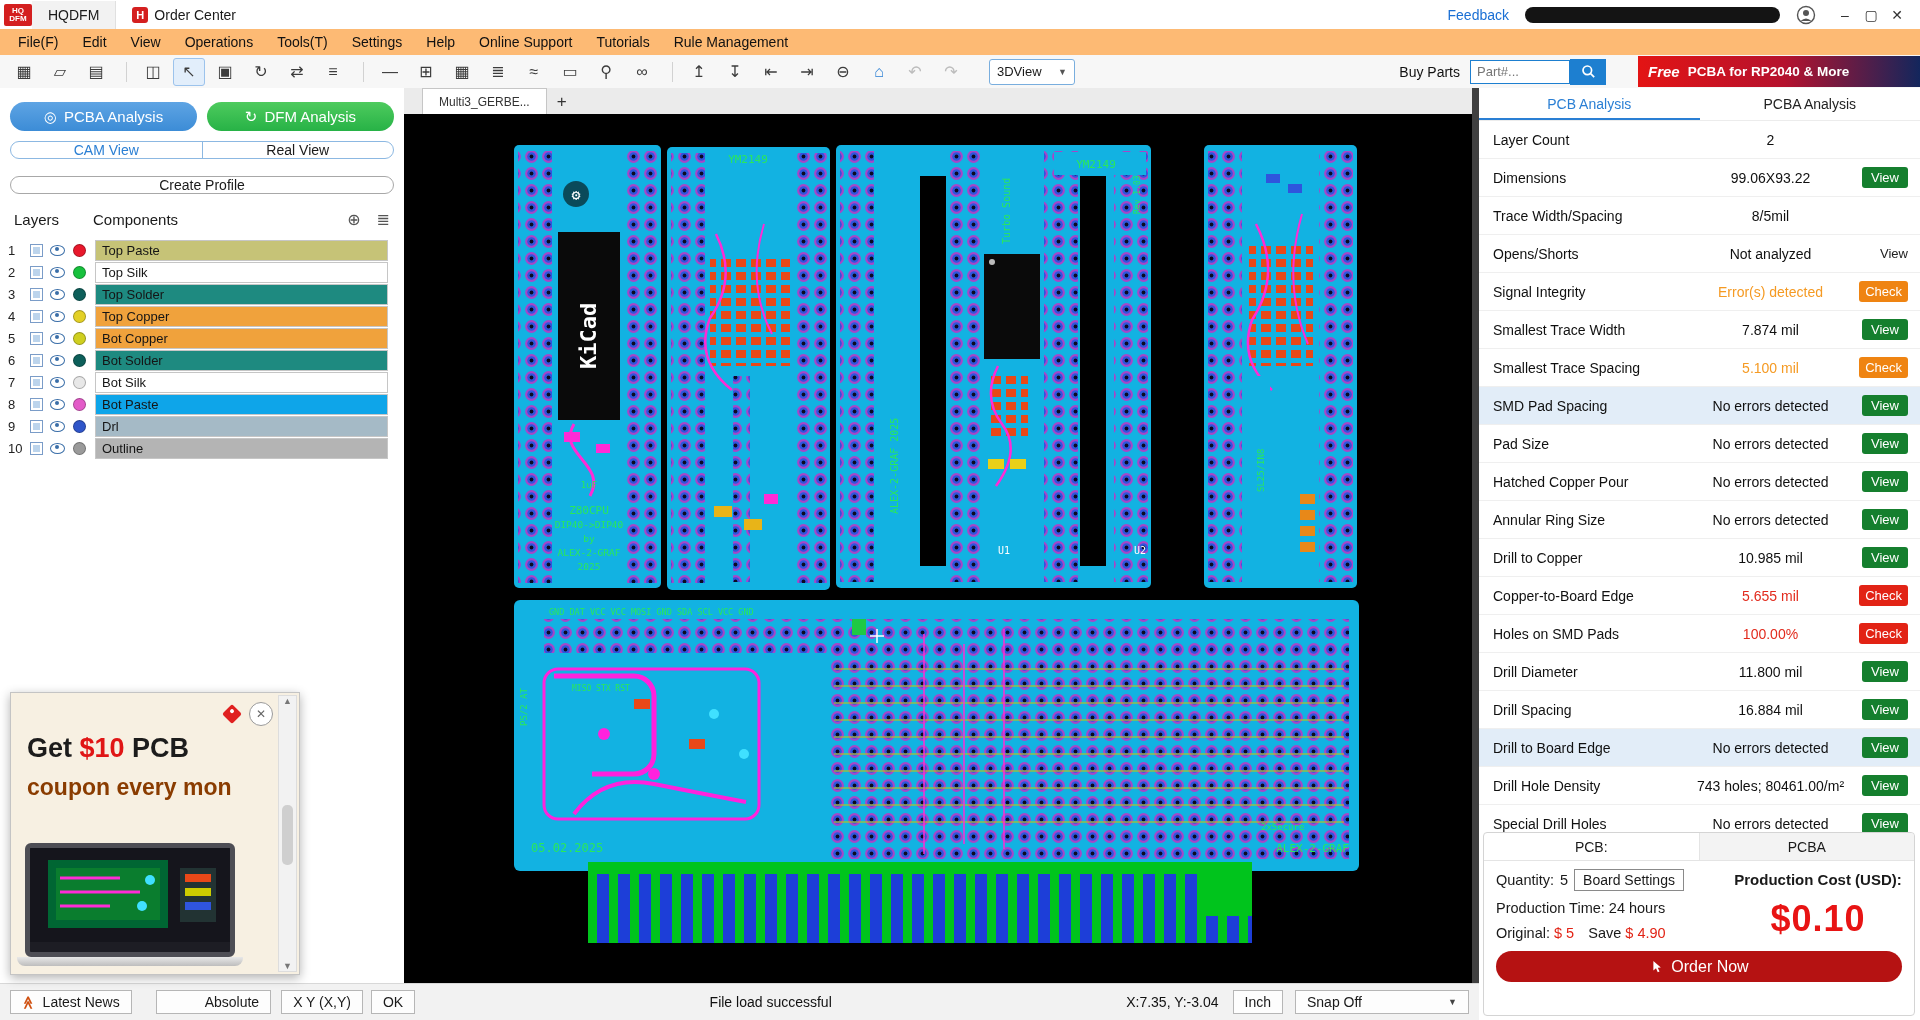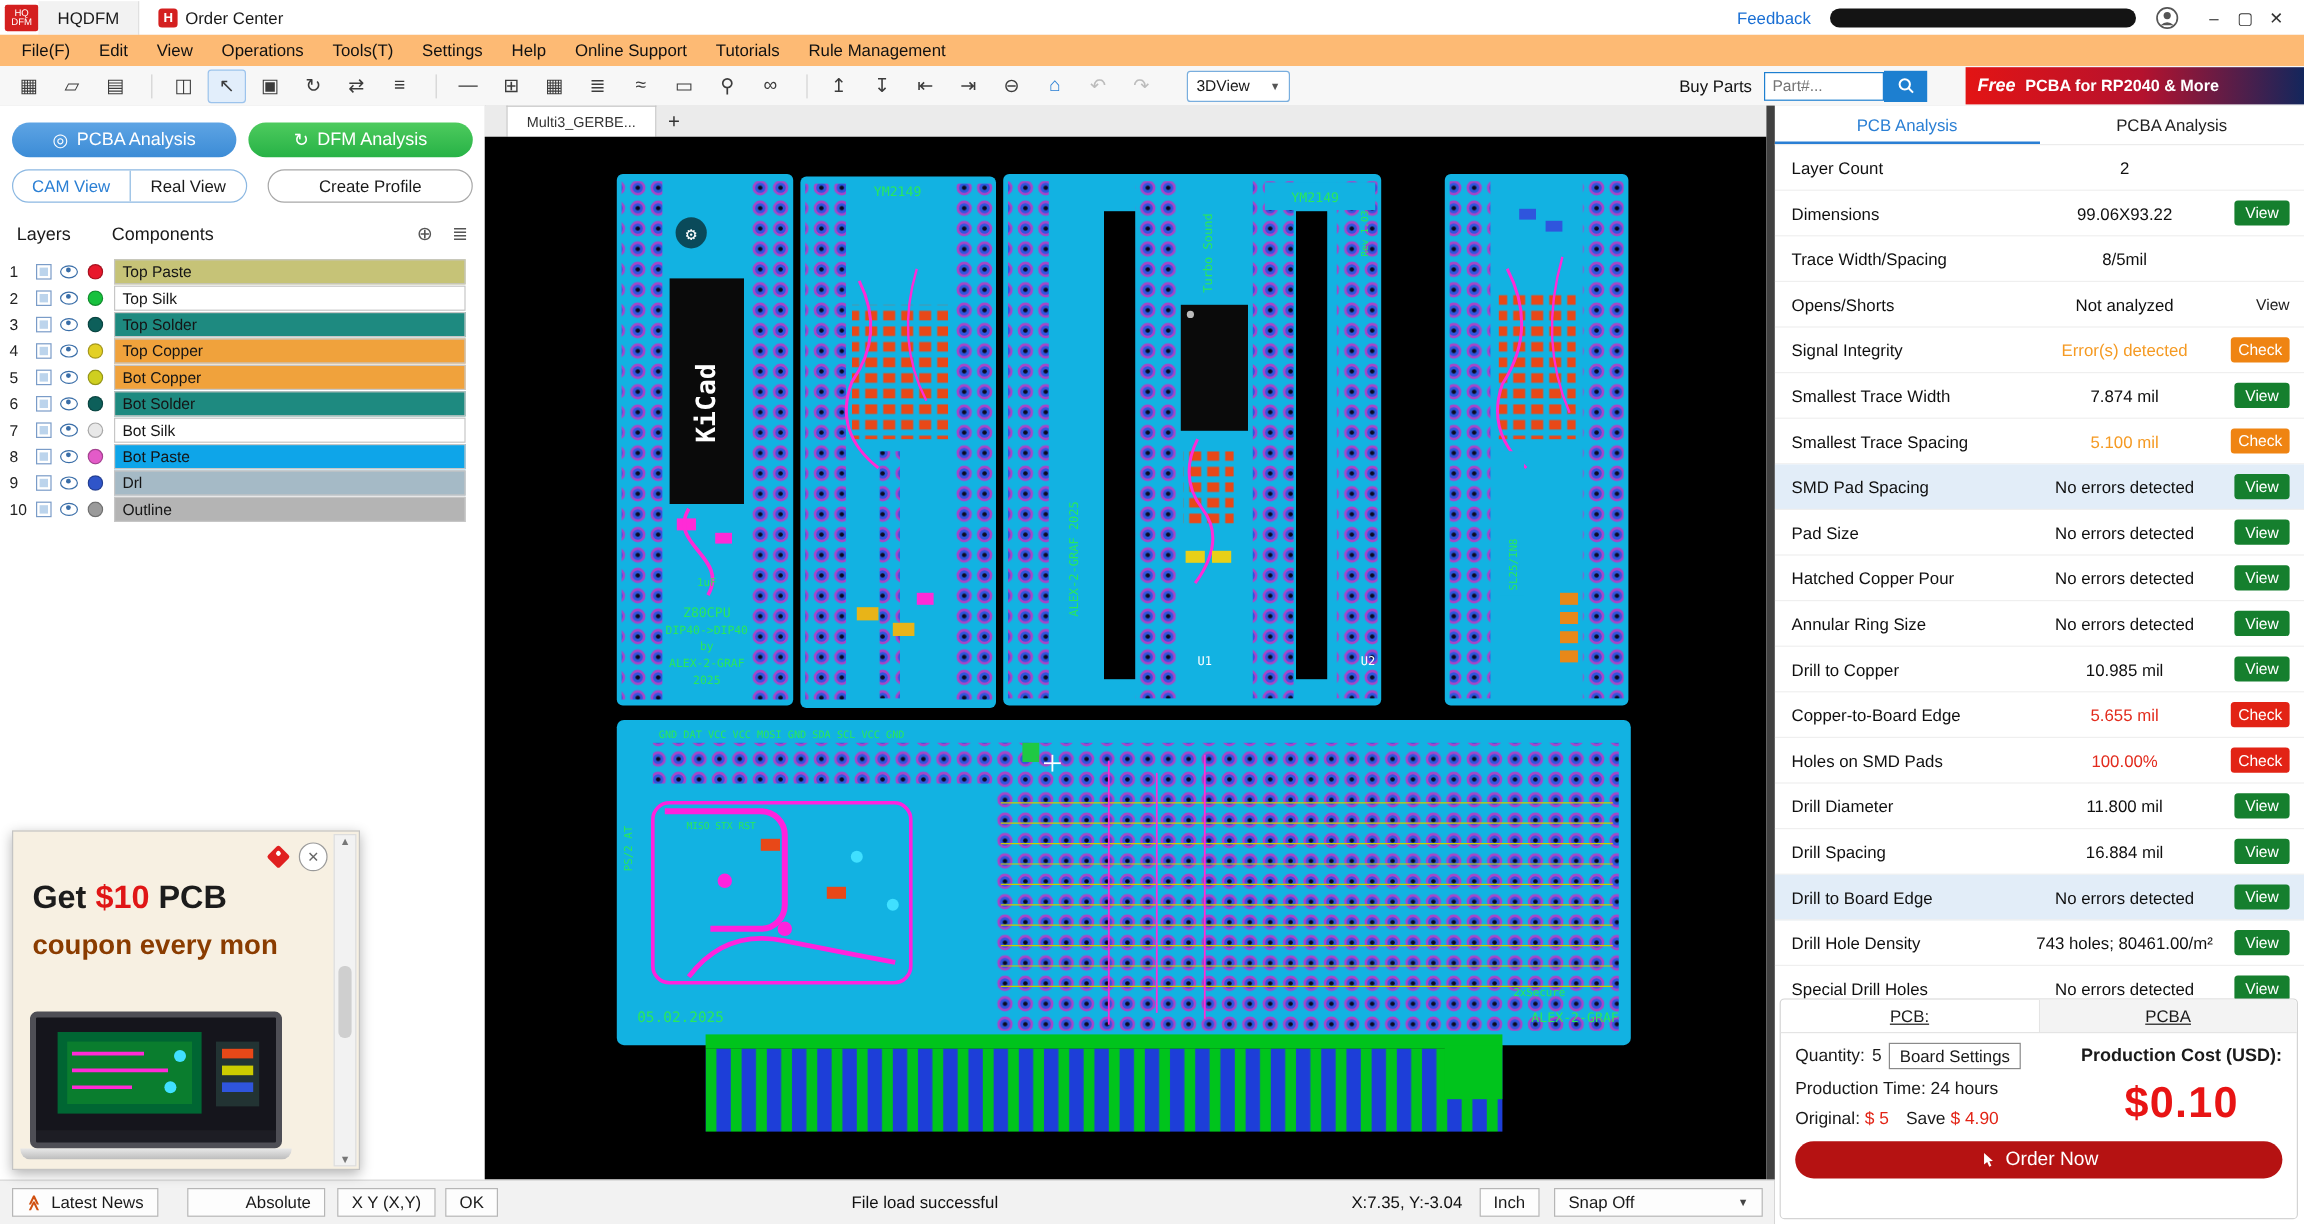--- a/index.html
+++ b/index.html
@@ -1,19 +1,19 @@
 <!DOCTYPE html>
 <html><head>
 <meta charset="utf-8">
 <style>
   html,body{margin:0;padding:0;width:1920px;height:1020px;overflow:hidden;
     font-family:"Liberation Sans",sans-serif;background:#fff;font-size:14px;color:#1a1a1a;}
   
   .titlebar{position:absolute;top:0;left:0;right:0;height:29px;background:#fff;border-bottom:1px solid #e3e3e3;display:flex;align-items:center;}
-  .logo{width:28px;height:22px;margin-left:4px;background:#d41f1f;color:#fff;display:flex;flex-direction:column;align-items:center;justify-content:center;font-size:8px;font-weight:normal;line-height:8px;border-radius:2px;}
+  .logo{width:28px;height:22px;margin-left:4px;background:#d41f1f;color:#fff;display:flex;flex-direction:column;align-items:center;justify-content:center;font-size:8px;font-weight:bold;line-height:8px;border-radius:2px;}
   .app-tab{height:28px;display:flex;align-items:center;padding:0 16px;font-size:14px;gap:6px;}
   .app-tab.active{background:#f2f2f2;border-right:1px solid #e0e0e0;}
   .oc-icon{width:16px;height:16px;background:#d41f1f;color:#fff;border-radius:3px;display:flex;align-items:center;justify-content:center;font-size:11px;font-weight:bold;}
   .tb-right{margin-left:auto;display:flex;align-items:center;gap:16px;padding-right:10px;}
   .feedback{color:#1a6fd4;font-size:14px;}
   .title-banner{width:255px;height:16px;background:#141414;border-radius:8px;}
   .win-btn{width:26px;text-align:center;font-size:14px;color:#333;}
   .acct{width:20px;height:20px;}
   
   .menubar{position:absolute;top:29px;left:0;right:0;height:26px;background:#fdba74;border-bottom:1px solid #e2e2e2;display:flex;align-items:center;padding-left:6px;}
@@ -35,21 +35,21 @@
   .search-btn{width:36px;height:26px;background:#1d7fd0;display:flex;align-items:center;justify-content:center;}
   .banner{width:262px;height:31px;margin-left:32px;background:linear-gradient(90deg,#e31414 0%,#b5122e 52%,#13265c 100%);color:#fff;display:flex;align-items:center;padding:0 10px;gap:8px;}
   .banner .free{font-style:italic;font-weight:bold;font-size:15px;}
   .banner .btxt{font-size:13.5px;font-weight:bold;}
   
   .left-panel{position:absolute;top:88px;left:0;width:404px;bottom:37px;background:#fff;border-right:1px solid #c9c9c9;}
   .lp-buttons{display:flex;gap:10px;padding:14px 10px 4px 10px;}
   .pill{flex:1;height:29px;border-radius:15px;color:#fff;display:flex;align-items:center;justify-content:center;gap:7px;font-size:15px;}
   .pill.blue{background:linear-gradient(#5ea4e4,#3c8cd6);}
   .pill.green{background:linear-gradient(#4ecb5e,#27b246);}
-  .lp-row2{display:flex;gap:17px;padding:6px 10px 2px 10px;}
+  .lp-row2{display:flex;gap:17px;padding:6px 10px 2px 10px;flex-direction:column;}
   .seg{flex:1.15;display:flex;border:1px solid #8cb8e2;border-radius:14px;overflow:hidden;height:26px;background:#fff;}
   .seg span{flex:1;display:flex;align-items:center;justify-content:center;font-size:14px;}
   .seg .cam{color:#2a7fd4;border-right:1px solid #8cb8e2;}
   .btn-profile{flex:1;height:26px;border:1px solid #a8a8a8;border-radius:14px;display:flex;align-items:center;justify-content:center;font-size:14px;background:#fff;}
   .lp-tabs{display:flex;align-items:center;padding:14px 14px 8px 14px;font-size:15px;}
   .lp-tab{margin-right:34px;}
   .lp-tools{margin-left:auto;display:flex;gap:16px;font-size:16px;color:#555;}
   .layer-list{padding-top:2px;}
   .layer-row{display:flex;align-items:center;height:22px;padding-left:8px;}
   .lr-num{width:22px;font-size:13px;color:#222;}
@@ -80,21 +80,21 @@
   .val-orange{color:#f59a23;}
   .val-red{color:#e22b1d;}
   .rp-action{width:56px;display:flex;justify-content:flex-end;}
   .act{font-size:13px;}
   .btn-view{background:#157f2e;color:#fff;padding:3px 9px;border-radius:3px;}
   .btn-check-orange{background:#ef8412;color:#fff;padding:3px 6px;border-radius:3px;}
   .btn-check-red{background:#e22315;color:#fff;padding:3px 6px;border-radius:3px;}
   .act-plain{color:#222;}
   
   .order-panel{position:absolute;right:5px;bottom:4px;width:430px;height:182px;background:#fff;border:1px solid #d4d4d4;border-radius:4px;z-index:5;}
-  .op-tabs{height:27px;display:flex;border-bottom:1px solid #e4e4e4;text-decoration:underline;}
+  .op-tabs{height:27px;display:flex;border-bottom:1px solid #e4e4e4;}
   .op-tab{flex:1;display:flex;align-items:center;justify-content:center;font-size:14px;}
   .op-tab.inactive{background:#f3f3f3;border-left:1px solid #e4e4e4;border-top-right-radius:4px;}
   .op-body{display:flex;padding:8px 10px 0 12px;}
   .op-left{flex:1;}
   .op-qrow{display:flex;align-items:center;gap:6px;font-size:14.5px;}
   .board-settings{border:1px solid #8a8a8a;padding:2px 8px;font-size:14px;background:#fff;}
   .op-line{margin-top:9px;font-size:14.5px;}
   .op-red{color:#e22315;}
   .op-right{width:172px;text-align:center;}
   .cost-label{font-size:15px;font-weight:bold;margin-top:2px;}

